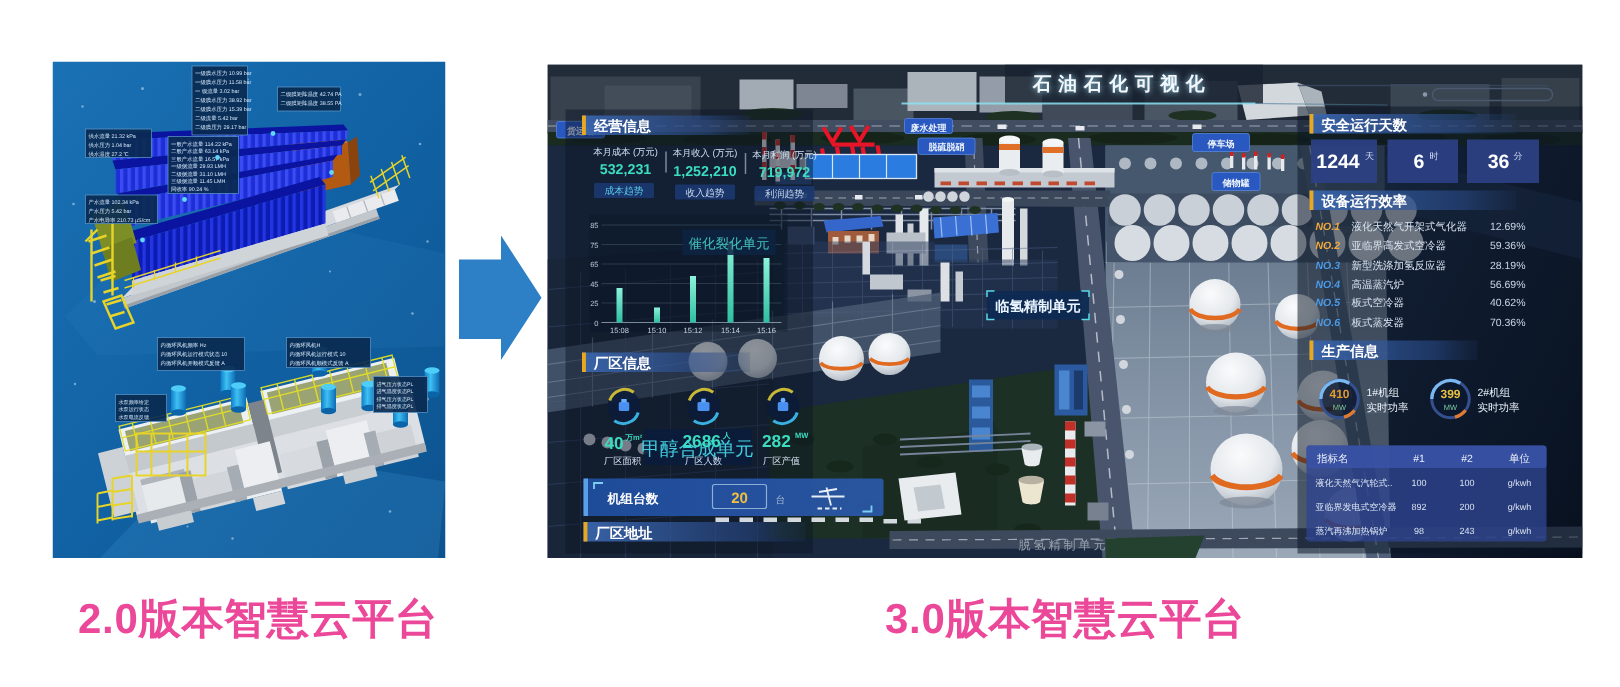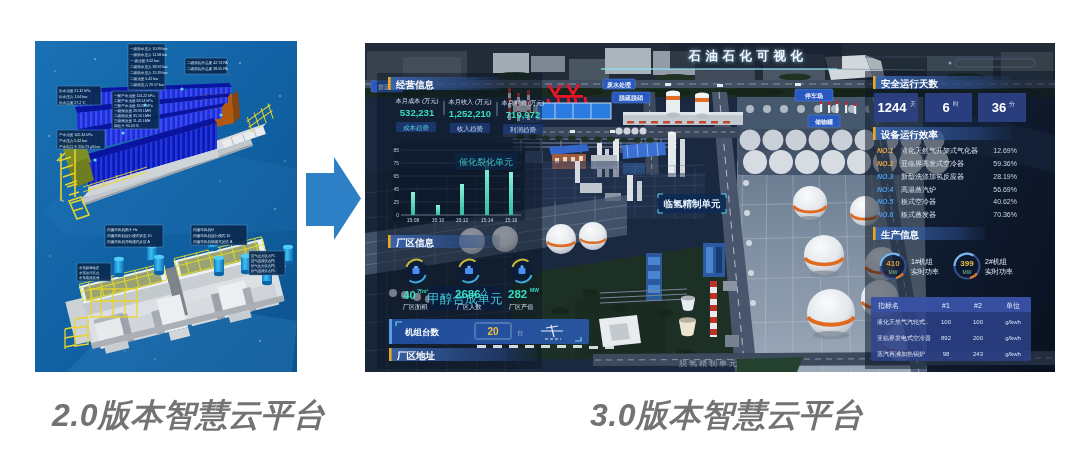--- a/index.html
+++ b/index.html
@@ -1,20 +1,20 @@
 <!DOCTYPE html>
 <html><head>
 <meta charset="utf-8">
 <style>
 html,body{margin:0;padding:0;background:#ffffff;width:1080px;height:458px;overflow:hidden;}
 body{font-family:"Liberation Sans",sans-serif;position:relative;}
 svg{font-family:"Liberation Sans",sans-serif;}
 text{font-family:"Liberation Sans",sans-serif;}
 .abs{position:absolute;}
-.cap{position:absolute;font-weight:bold;font-size:32px;color:#737373;letter-spacing:0.5px;font-style:italic;}
+.cap{position:absolute;font-weight:bold;font-size:28px;color:#ec4899;letter-spacing:0.5px;}
 </style>
 </head>
 <body>
 
 <div class="abs" style="left:35px;top:41px;width:262px;height:331px;">
 <svg width="262" height="331" viewBox="0 0 262 331">
 <defs>
 <linearGradient id="lbg" x1="0" y1="0" x2="1" y2="1">
 <stop offset="0" stop-color="#1a71b4"></stop>
 <stop offset="0.5" stop-color="#1162a4"></stop>

